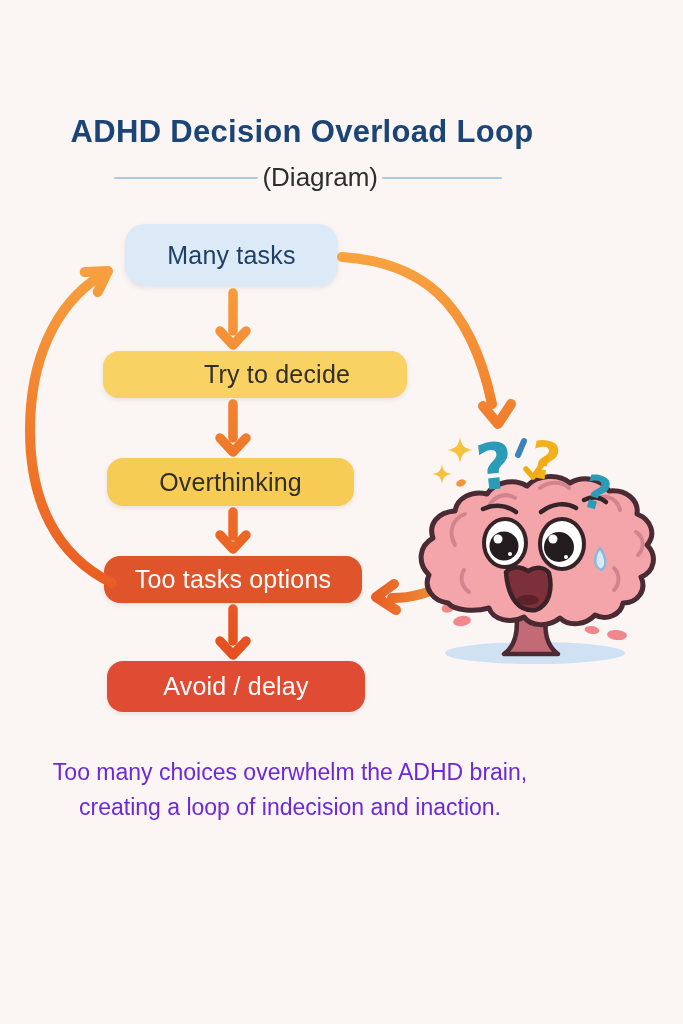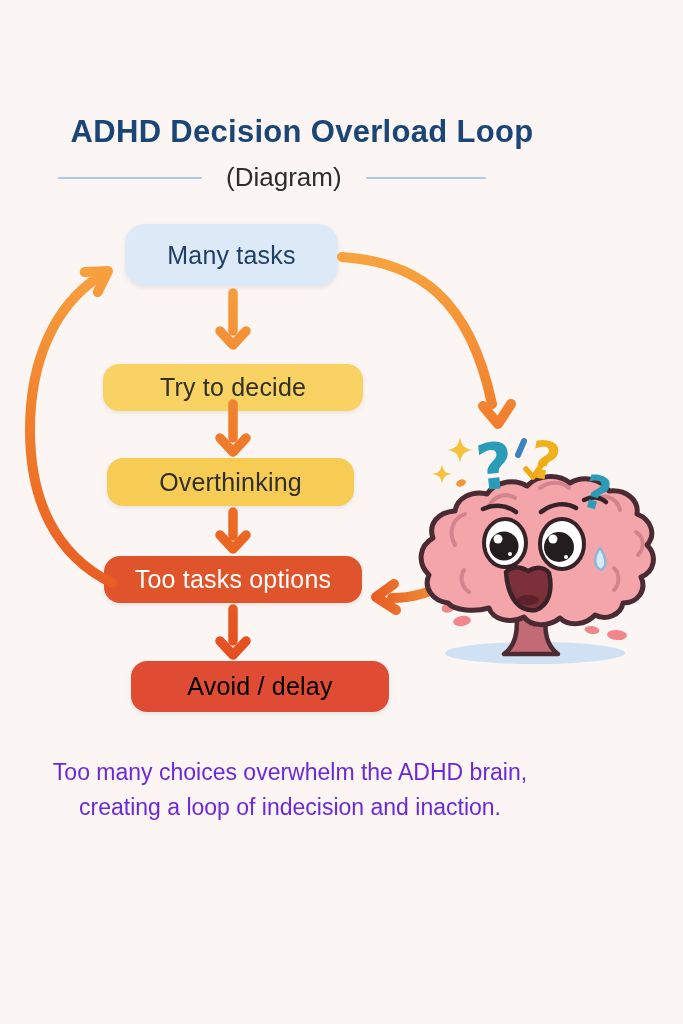--- a/index.html
+++ b/index.html
@@ -7,33 +7,33 @@
     position:relative;width:683px;height:1024px;overflow:hidden;
     background:#fbf6f4;
     font-family:"Liberation Sans","DejaVu Sans",sans-serif;
   }
   .page-title{
     position:absolute;top:114px;left:16px;width:572px;text-align:center;
     font-size:31px;font-weight:700;color:#1b4577;letter-spacing:.3px;
   }
   .subtitle-row{
     position:absolute;top:162px;left:58px;width:444px;
-    display:flex;align-items:center;justify-content:flex-start;gap:24px;
+    display:flex;align-items:center;justify-content:flex-end;gap:4px;
   }
   .divider{height:2px;background:#a9c9e8;border-radius:2px;}
   .divider.left{width:144px;}
   .divider.right{width:120px;}
   .subtitle{font-size:26px;color:#2d2d2d;}
   .step{
     position:absolute;display:flex;align-items:center;justify-content:center;
     border-radius:16px;font-size:25px;font-weight:400;letter-spacing:.2px;
     box-shadow:0 2px 5px rgba(150,130,120,.18);
   }
   .step.s0{left:125px;top:224px;width:213px;height:62px;border-radius:20px;}
-  .step.s1{left:103px;top:364px;width:260px;height:47px;}
+  .step.s1{left:103px;top:351px;width:260px;height:47px;padding-left:44px;}
   .step.s2{left:107px;top:458px;width:247px;height:48px;}
   .step.s3{left:104px;top:556px;width:258px;height:47px;}
   .step.s4{left:107px;top:661px;width:258px;height:51px;}
   .caption{
     position:absolute;top:755px;left:0;width:580px;text-align:center;
     font-size:23px;line-height:35px;color:#6d28d9;
   }
   svg.overlay{position:absolute;left:0;top:0;pointer-events:none;}
 </style>
 </head>
@@ -54,21 +54,21 @@
   </div>
   <div class="step s1" style="background: rgb(248, 210, 99); color: rgb(50, 46, 40);">
     <span>Try to decide</span>
   </div>
   <div class="step s2" style="background: rgb(246, 204, 85); color: rgb(50, 46, 40);">
     <span>Overthinking</span>
   </div>
   <div class="step s3" style="background: rgb(224, 84, 44); color: rgb(255, 255, 255);">
     <span>Too tasks options</span>
   </div>
-  <div class="step s4" style="background: rgb(224, 75, 51); color: #000000; margin-left: 24px;">
+  <div class="step s4" style="background: rgb(224, 75, 51); color: #ffffff;">
     <span>Avoid / delay</span>
   </div>
 
   <div class="caption">
     <div>Too many choices overwhelm the ADHD brain,</div>
     <div>creating a loop of indecision and inaction.</div>
   </div>
 
   <svg class="overlay" width="683" height="1024" viewBox="0 0 683 1024">
     <defs>

